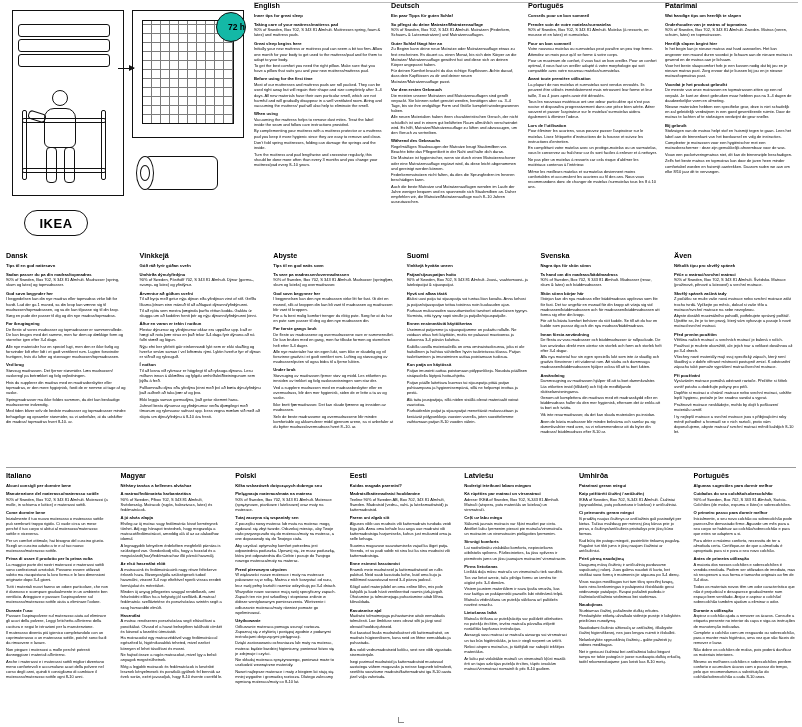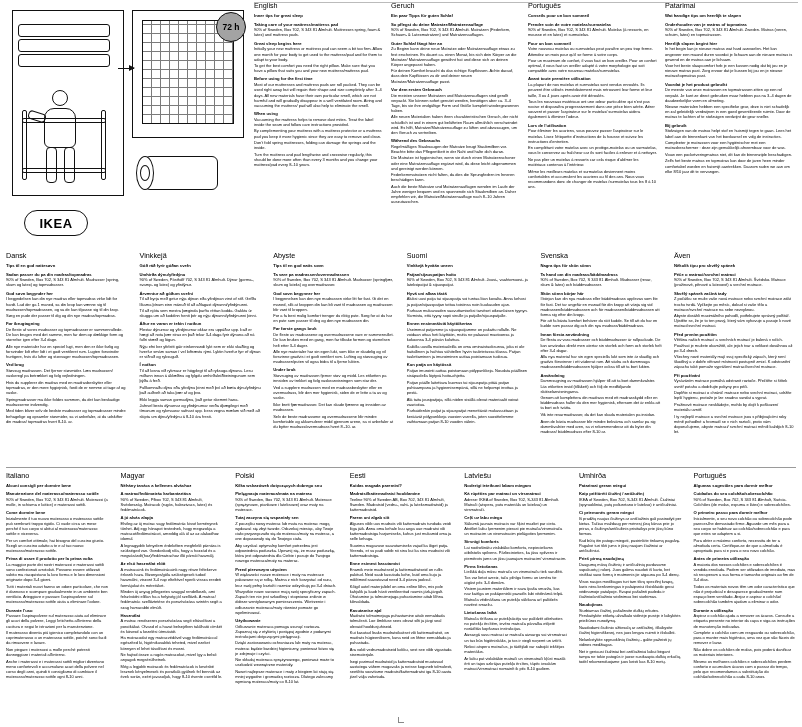--- a/index.html
+++ b/index.html
@@ -60,23 +60,23 @@
     width: 112px; height: 128px;
     border: 1.2px solid #111;
     background: #fff;
   }
   .clock-badge {
     position: absolute;
     right: 6px; top: 6px;
     width: 30px; height: 30px;
     border: 1.4px solid #111;
     border-radius: 50%;
-    display: flex; align-items: center; justify-content: center;
+    display: flex; align-items: center; justify-content: flex-end;
     font-size: 8.5px; font-weight: bold;
-    background: #a3a3a3;
+    background: #14b8a6;
   }
   .mattress-stack {
     position: absolute;
     left: 10px; top: 18px;
     width: 92px; height: 60px;
   }
   .mattress-stack .slab {
     position: absolute;
     left: 0; width: 92px; height: 13px;
     border: 1.1px solid #111;
@@ -184,21 +184,21 @@
   .bedframe .post.r { left: 79px; }
   .bedframe .rail {
     position: absolute; left: 0; width: 84px; height: 5px;
     border: 1px solid #111; border-radius: 2px;
   }
   .bedframe .rail.t { top: 8px; }
   .bedframe .rail.b { top: 58px; }
 
   
   .lang-title {
-    font-weight: normal;
+    font-weight: bold;
     font-size: 7.2px;
     margin: 0 0 2.5px 0;
     line-height: 1.15;
   }
   .sec-h {
     font-weight: bold;
     font-size: 4.2px;
     line-height: 1.25;
     margin: 3px 0 0.6px 0;
   }
@@ -316,21 +316,21 @@
           <div class="sec-p">To get the best comfort you need the right pillow. Make sure that you have a pillow that suits you and your new mattress/mattress pad.</div>
           <div class="sec-h">Before using for the first time</div>
           <div class="sec-p">Most of our mattresses and mattress pads are roll packed. They can be used right away but will regain their shape and size completely after 3–4 days. All new materials have their own particular smell, which are not harmful and will gradually disappear in a well ventilated room. Airing and vacuuming the mattress/ pad will also help to eliminate the smell.</div>
           <div class="sec-h">When using</div>
           <div class="sec-p">Vacuuming the mattress helps to remove dust mites. Treat the label inside the seam and follow care instructions provided.</div>
           <div class="sec-p">By complementing your mattress with a mattress protector or a mattress pad you keep it more hygienic since they are easy to remove and clean.</div>
           <div class="sec-p">Don't fold spring mattresses, folding can damage the springs and the inside.</div>
           <div class="sec-p">Turn the mattress and pad lengthwise and crosswise regularly, this should be done more often than every 3 months and you change your mattress/pad every 8–10 years.</div>
         </div>
         <div class="lang-col">
-          <div class="lang-title">Geruch</div>
+          <div class="lang-title">Deutsch</div>
           <div class="sec-h">Ein paar Tipps für guten Schlaf</div>
           <div class="sec-h">So pflegst du deine Matratze/Matratzenauflage</div>
           <div class="sec-p">90% of Sweden, Box 702, S 343 81 Älmhult. Matratzen (Federkern, Schaum- &amp; Latexmatratzen) und Matratzenauflagen.</div>
           <div class="sec-h">Guter Schlaf fängt hier an</div>
           <div class="sec-p">Zu Beginn kann deine neue Matratze oder Matratzenauflage etwas zu fest erscheinen. Es dauert ca. einen Monat, bis sich dein Körper an die Matratze/ Matratzenauflage gewöhnt hat und diese sich an deinen Körper angepasst haben.</div>
           <div class="sec-p">Für deinen Komfort braucht du das richtige Kopfkissen. Achte darauf, dass dein Kopfkissen zu dir und deiner neuen Matratze/Matratzenauflage passt.</div>
           <div class="sec-h">Vor dem ersten Gebrauch</div>
           <div class="sec-p">Die meisten unserer Matratzen und Matratzenauflagen sind gerollt verpackt. Sie können sofort genutzt werden, benötigen aber ca. 3–4 Tage, bis sie ihre endgültige Form und Größe komplett wiedergewonnen haben.</div>
           <div class="sec-p">Alle neuen Materialien haben ihren charakteristischen Geruch, der nicht schädlich ist und in einem gut belüfteten Raum allmählich verschwindet wird. Es hilft, Matratze/Matratzenauflage zu lüften und abzusaugen, um den Geruch zu vertreiben.</div>
           <div class="sec-h">Während des Gebrauchs</div>

